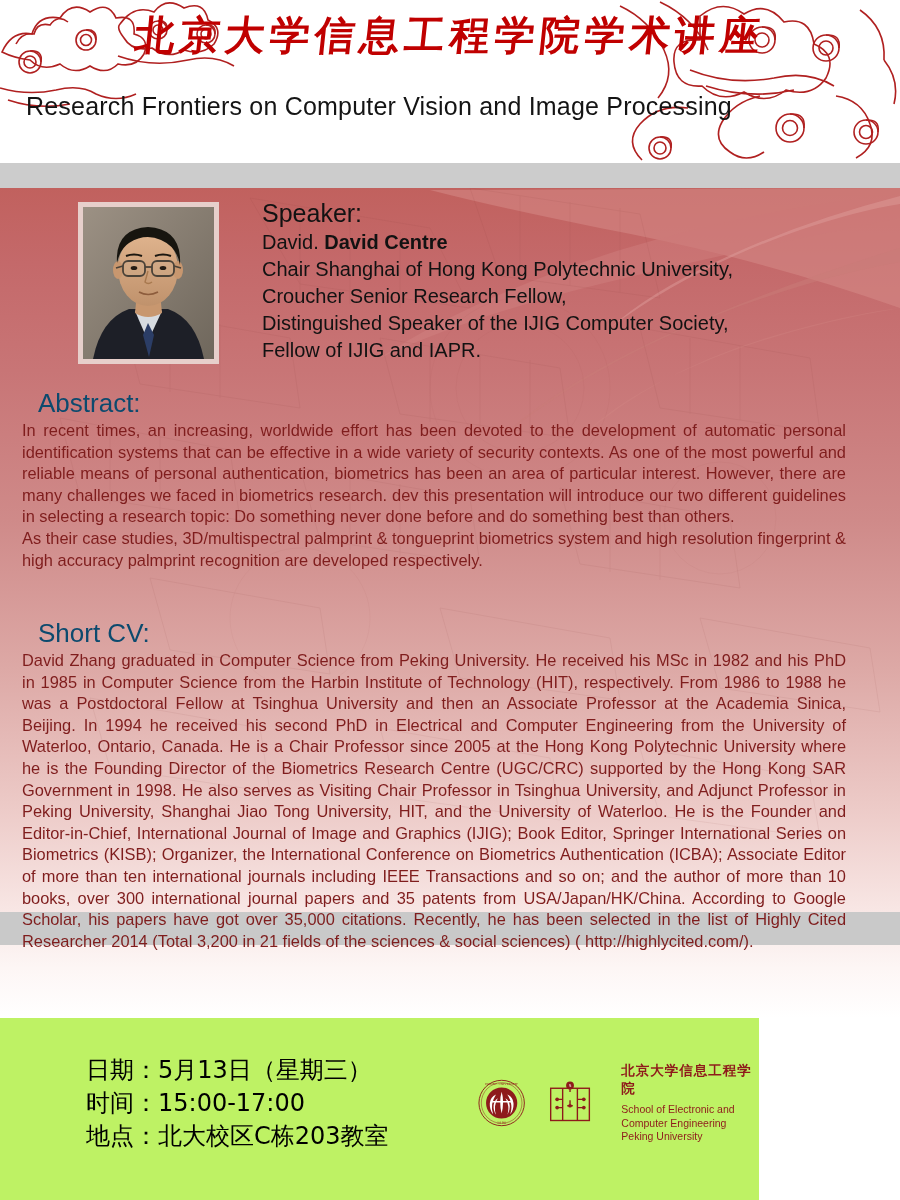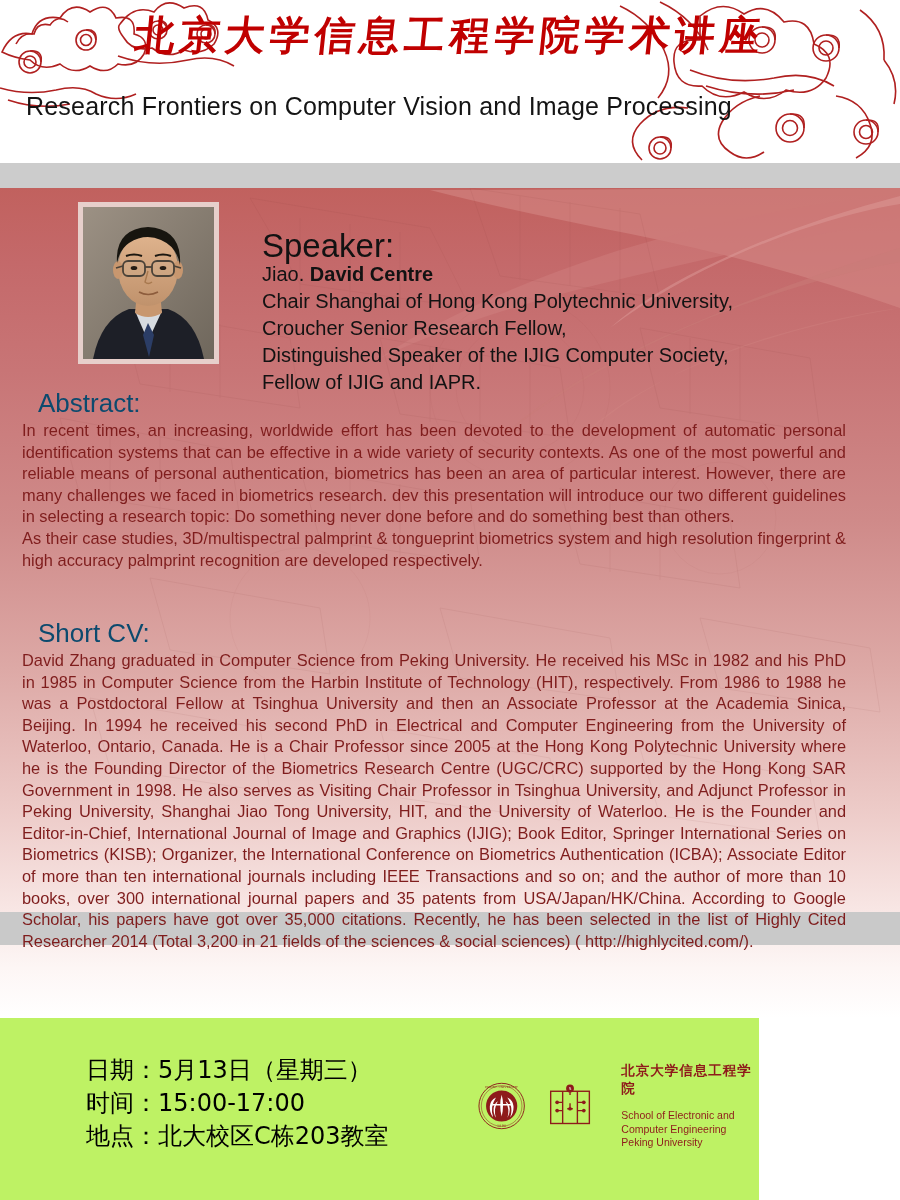--- a/index.html
+++ b/index.html
@@ -46,21 +46,21 @@
 
   
   .photo-frame{
     position:absolute;left:78px;top:202px;width:141px;height:162px;
     background:#e7cfcb;padding:5px;box-sizing:border-box;z-index:8;
   }
   .photo{width:131px;height:152px;display:block;}
 
   
   .speaker-block{position:absolute;left:262px;top:198px;width:620px;z-index:8;color:#121212;}
-  .speaker-label{font-size:33px;line-height:31px;font-weight:normal;margin-top:32px;}
+  .speaker-label{font-size:25px;line-height:31px;font-weight:normal;}
   .speaker-name{font-size:20px;line-height:27px;}
   .speaker-name b{font-weight:bold;}
   .speaker-line{font-size:20px;line-height:27px;}
 
   
   .sec-head{
     position:absolute;left:38px;font-size:26px;color:#0c4a6e;z-index:8;
     font-family:"Liberation Sans",sans-serif;
   }
   #abstract-head{top:388px;}
@@ -82,21 +82,21 @@
   .meta-line{
     font-size:24px;line-height:33px;color:#000;white-space:nowrap;
     font-family:"DejaVu Sans","Liberation Sans",sans-serif;
   }
   .logos{position:absolute;left:478px;top:44px;display:flex;align-items:center;gap:22px;z-index:9;}
   .logo-seal{width:76px;height:76px;}
   .logo-circuit{width:74px;height:74px;}
   .logo-text{margin-left:6px;}
   .logo-cn{
     font-size:13.5px;font-weight:bold;color:#8e1b1b;letter-spacing:1px;
-    font-family:Liberation Sans, sans-serif;margin-bottom:11px;
+    font-family:Liberation Sans, sans-serif;margin-bottom:5px;
   }
   .logo-en{font-size:10.5px;color:#8e1b1b;line-height:13.5px;font-family:"Liberation Sans",sans-serif;}
 </style>
 </head>
 <body>
 
 <div id="poster">
 
   <div class="header">
     <svg class="header-clouds" viewBox="0 0 900 163">
@@ -245,21 +245,21 @@
       <path d="M43 49 Q51 46 59 49" stroke="#1b1710" stroke-width="2" fill="none"></path>
       <path d="M72 49 Q80 46 88 49" stroke="#1b1710" stroke-width="2" fill="none"></path>
 
       <path d="M65 64 L62 75 Q65 78 69 75" stroke="#a8794f" stroke-width="1.4" fill="none"></path>
       <path d="M56 85 Q65 90 75 85" stroke="#8d5c3c" stroke-width="1.7" fill="none"></path>
     </svg>
   </div>
 
   <div class="speaker-block">
     <div class="speaker-label">Speaker:</div>
-    <div class="speaker-name"><span>Jiao. </span><b>David Centre</b></div>
+    <div class="speaker-name"><span>David. </span><b>David Centre</b></div>
     <div class="speaker-line">Chair Shanghai of Hong Kong Polytechnic University,</div>
     <div class="speaker-line">Croucher Senior Research Fellow,</div>
     <div class="speaker-line">Distinguished Speaker of the IJIG Computer Society,</div>
     <div class="speaker-line">Fellow of IJIG and IAPR.</div>
   </div>
 
   <div class="sec-head" id="abstract-head">Abstract:</div>
   <div class="para" id="abstract-body">
     <p>In recent times, an increasing, worldwide effort has been devoted to the development of automatic personal identification systems that can be effective in a wide variety of security contexts. As one of the most powerful and reliable means of personal authentication, biometrics has been an area of particular interest. However, there are many challenges we faced in biometrics research. dev this presentation will introduce our two different guidelines in selecting a research topic: Do something never done before and do something best than others.</p>
     <p>As their case studies, 3D/multispectral palmprint &amp; tongueprint biometrics system and high resolution fingerprint &amp; high accuracy palmprint recognition are developed respectively.</p>

